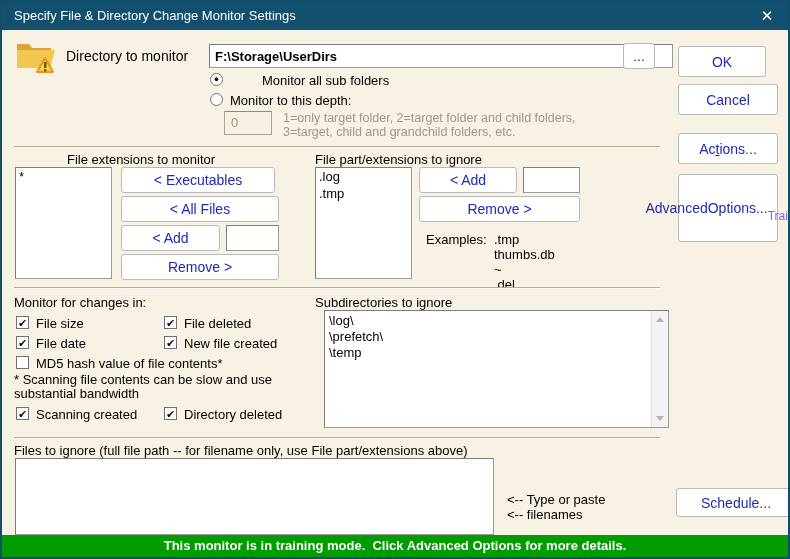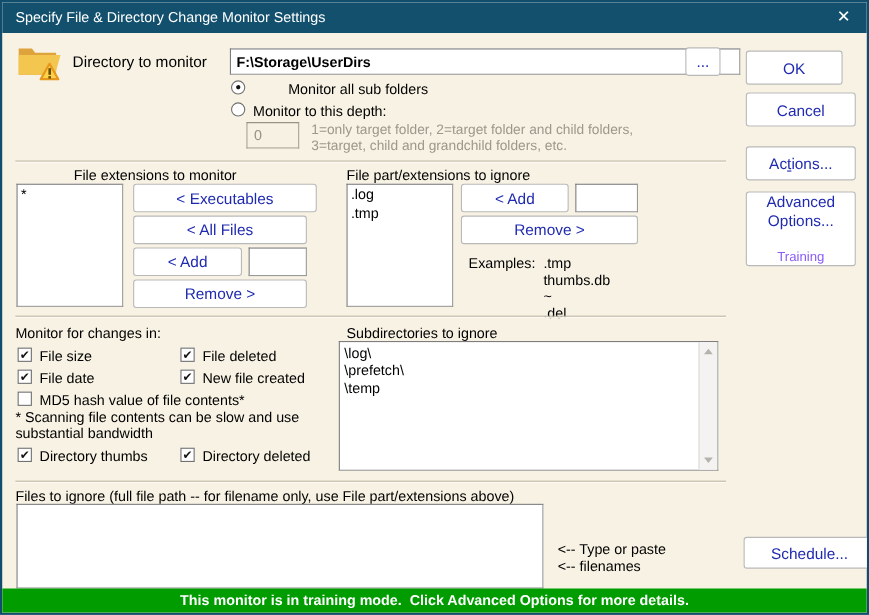--- a/index.html
+++ b/index.html
@@ -21,21 +21,21 @@
   .checkbox{position:absolute;width:13px;height:13px;border:1px solid #707070;background:#fff;font-size:11px;line-height:12px;text-align:center;color:#111;cursor:pointer;}
   .hint{position:absolute;font-size:12.5px;color:#9e988c;white-space:nowrap;}
   .textarea{position:absolute;background:#fff;border:1px solid #9a9a9a;border-top-color:#7d7d7d;border-left-color:#7d7d7d;font-size:13px;padding:2px 4px;resize:none;color:#000;line-height:16px;}
   .scrollwrap{position:absolute;background:#fff;border:1px solid #9a9a9a;border-top-color:#7d7d7d;border-left-color:#7d7d7d;}
   .scrollwrap .content{position:absolute;left:0;top:0;right:17px;bottom:0;padding:2px 4px;font-size:13px;line-height:16px;white-space:pre;}
   .vscroll{position:absolute;top:0;right:0;bottom:0;width:17px;background:#f4f3f1;border-left:1px solid #dcdcdc;}
   .arr{position:absolute;left:4px;width:0;height:0;border-left:4px solid transparent;border-right:4px solid transparent;}
   .arr.up{top:6px;border-bottom:5px solid #b5b3ae;}
   .arr.down{bottom:6px;border-top:5px solid #b5b3ae;}
   .statusbar{position:absolute;left:0;right:0;bottom:0;height:22px;background:#009c00;color:#fff;font-weight:bold;font-size:13px;text-align:center;line-height:22px;white-space:pre;}
-  .adv-btn{flex-direction:column;line-height:17px;}
+  .adv-btn{line-height:17px;}
   .training{color:#8b5cf6;font-size:12px;font-weight:normal;margin-top:16px;}
   .examples{position:absolute;font-size:13px;color:#000;line-height:15px;}
 </style>
 </head>
 <body>
 
 <div class="dialog">
 
   <div class="titlebar">
     <div class="title-text">Specify File &amp; Directory Change Monitor Settings</div>
@@ -62,21 +62,21 @@
   <div class="disabledinput" style="left:222px;top:109px;width:48px;height:24px;">0</div>
   <div class="hint" style="left:281px;top:109px;">1=only target folder, 2=target folder and child folders,</div>
   <div class="hint" style="left:281px;top:123px;">3=target, child and grandchild folders, etc.</div>
 
   <div class="sep" style="left:12px;top:144px;width:646px;"></div>
 
   <div class="label" style="left:28px;top:150px;margin-left:37px;">File extensions to monitor</div>
   <div class="listbox" style="left:13px;top:165px;width:97px;height:112px;">
     <div class="li">*</div>
   </div>
-  <button class="btn" style="left:119px;top:165px;width:167px;height:26px;">&lt; Executables</button>
+  <button class="btn" style="left:119px;top:165px;width:154px;height:26px;">&lt; Executables</button>
   <button class="btn" style="left:119px;top:194px;width:158px;height:26px;">&lt; All Files</button>
   <button class="btn" style="left:119px;top:223px;width:99px;height:26px;">&lt; Add</button>
   <input class="txtinput" style="left: 224px; top: 223px; width: 53px; height: 26px;" value="">
   <button class="btn" style="left:119px;top:252px;width:158px;height:26px;">Remove &gt;</button>
 
   <div class="label" style="left:313px;top:150px;">File part/extensions to ignore</div>
   <div class="listbox" style="left:313px;top:165px;width:97px;height:112px;">
     <div class="li">.log</div>
     <div class="li">.tmp</div>
   </div>
@@ -106,26 +106,26 @@
   <div class="checkbox" style="left:162px;top:334px;">✔</div>
   <div class="label" style="left:182px;top:334px;">New file created</div>
 
   <div class="checkbox" style="left:14px;top:354px;"></div>
   <div class="label" style="left:34px;top:354px;">MD5 hash value of file contents*</div>
 
   <div class="label" style="left:12px;top:370px;">* Scanning file contents can be slow and use</div>
   <div class="label" style="left:12px;top:384px;">substantial bandwidth</div>
 
   <div class="checkbox" style="left:14px;top:405px;">✔</div>
-  <div class="label" style="left:34px;top:405px;">Directory thumbs</div>
+  <div class="label" style="left:34px;top:405px;">Scanning created</div>
   <div class="checkbox" style="left:162px;top:405px;">✔</div>
   <div class="label" style="left:182px;top:405px;">Directory deleted</div>
 
   <div class="label" style="left:313px;top:293px;">Subdirectories to ignore</div>
-  <div class="scrollwrap" style="left:306px;top:308px;width:345px;height:118px;">
+  <div class="scrollwrap" style="left:322px;top:308px;width:345px;height:118px;">
     <div class="content">\log\
 \prefetch\
 \temp</div>
     <div class="vscroll">
       <div class="arr up"></div>
       <div class="arr down"></div>
     </div>
   </div>
 
   <div class="sep" style="left:12px;top:435px;width:646px;"></div>

